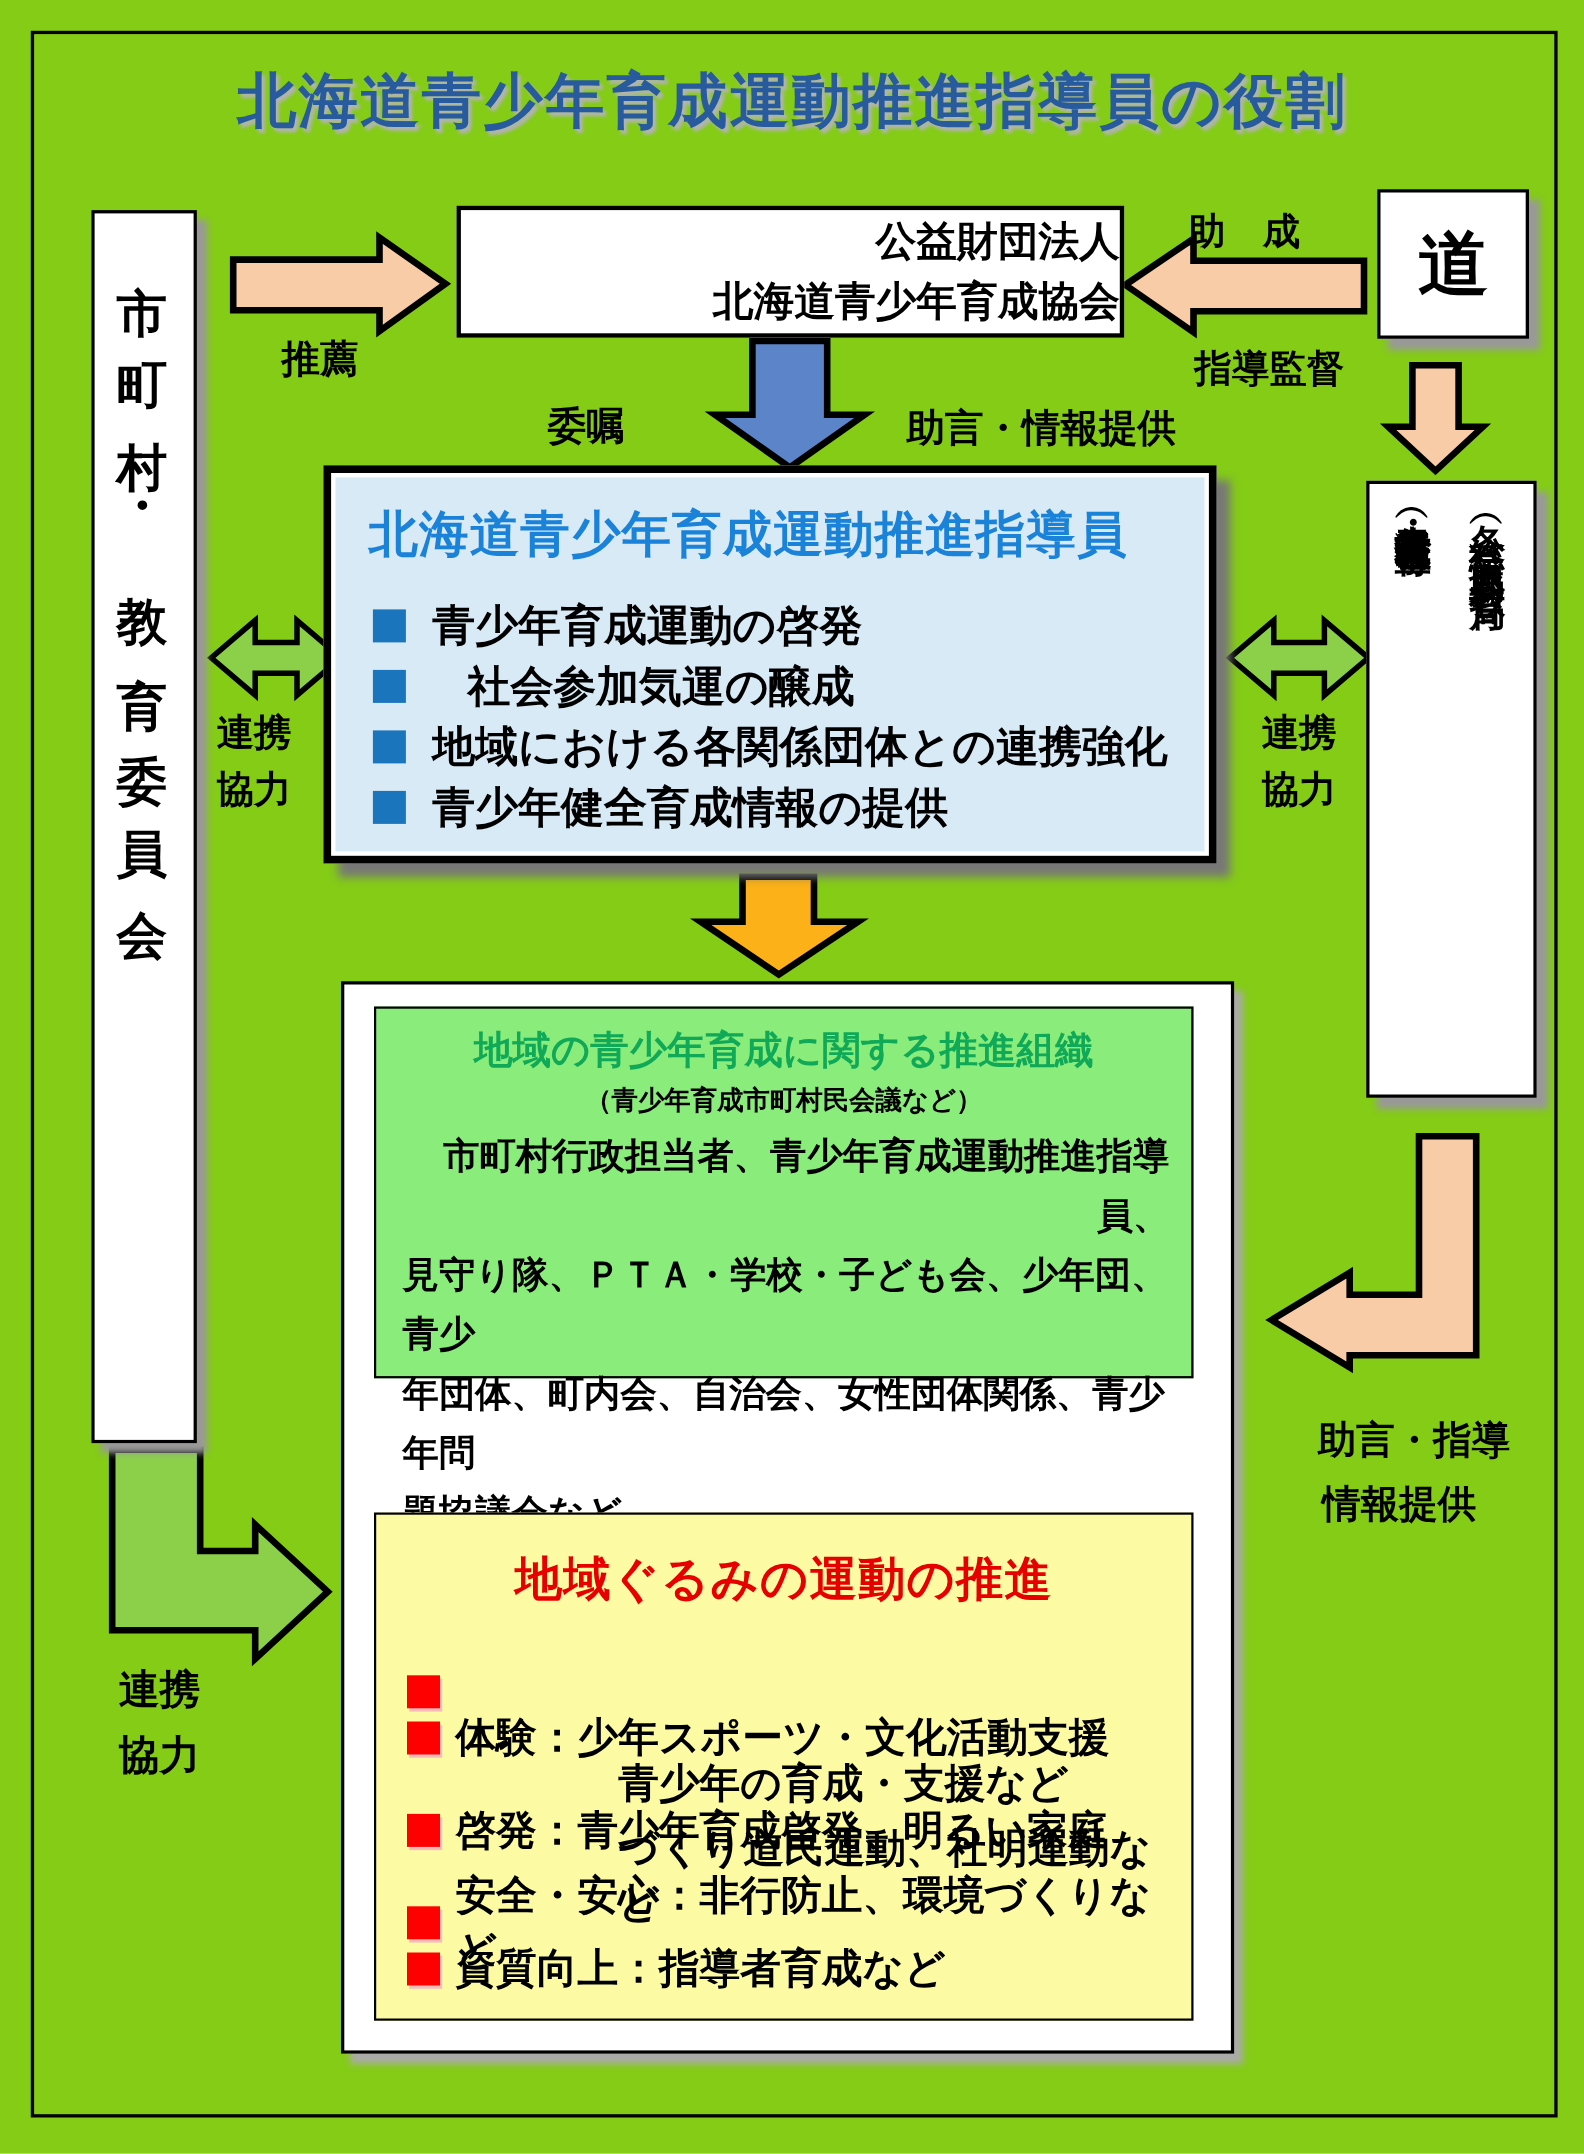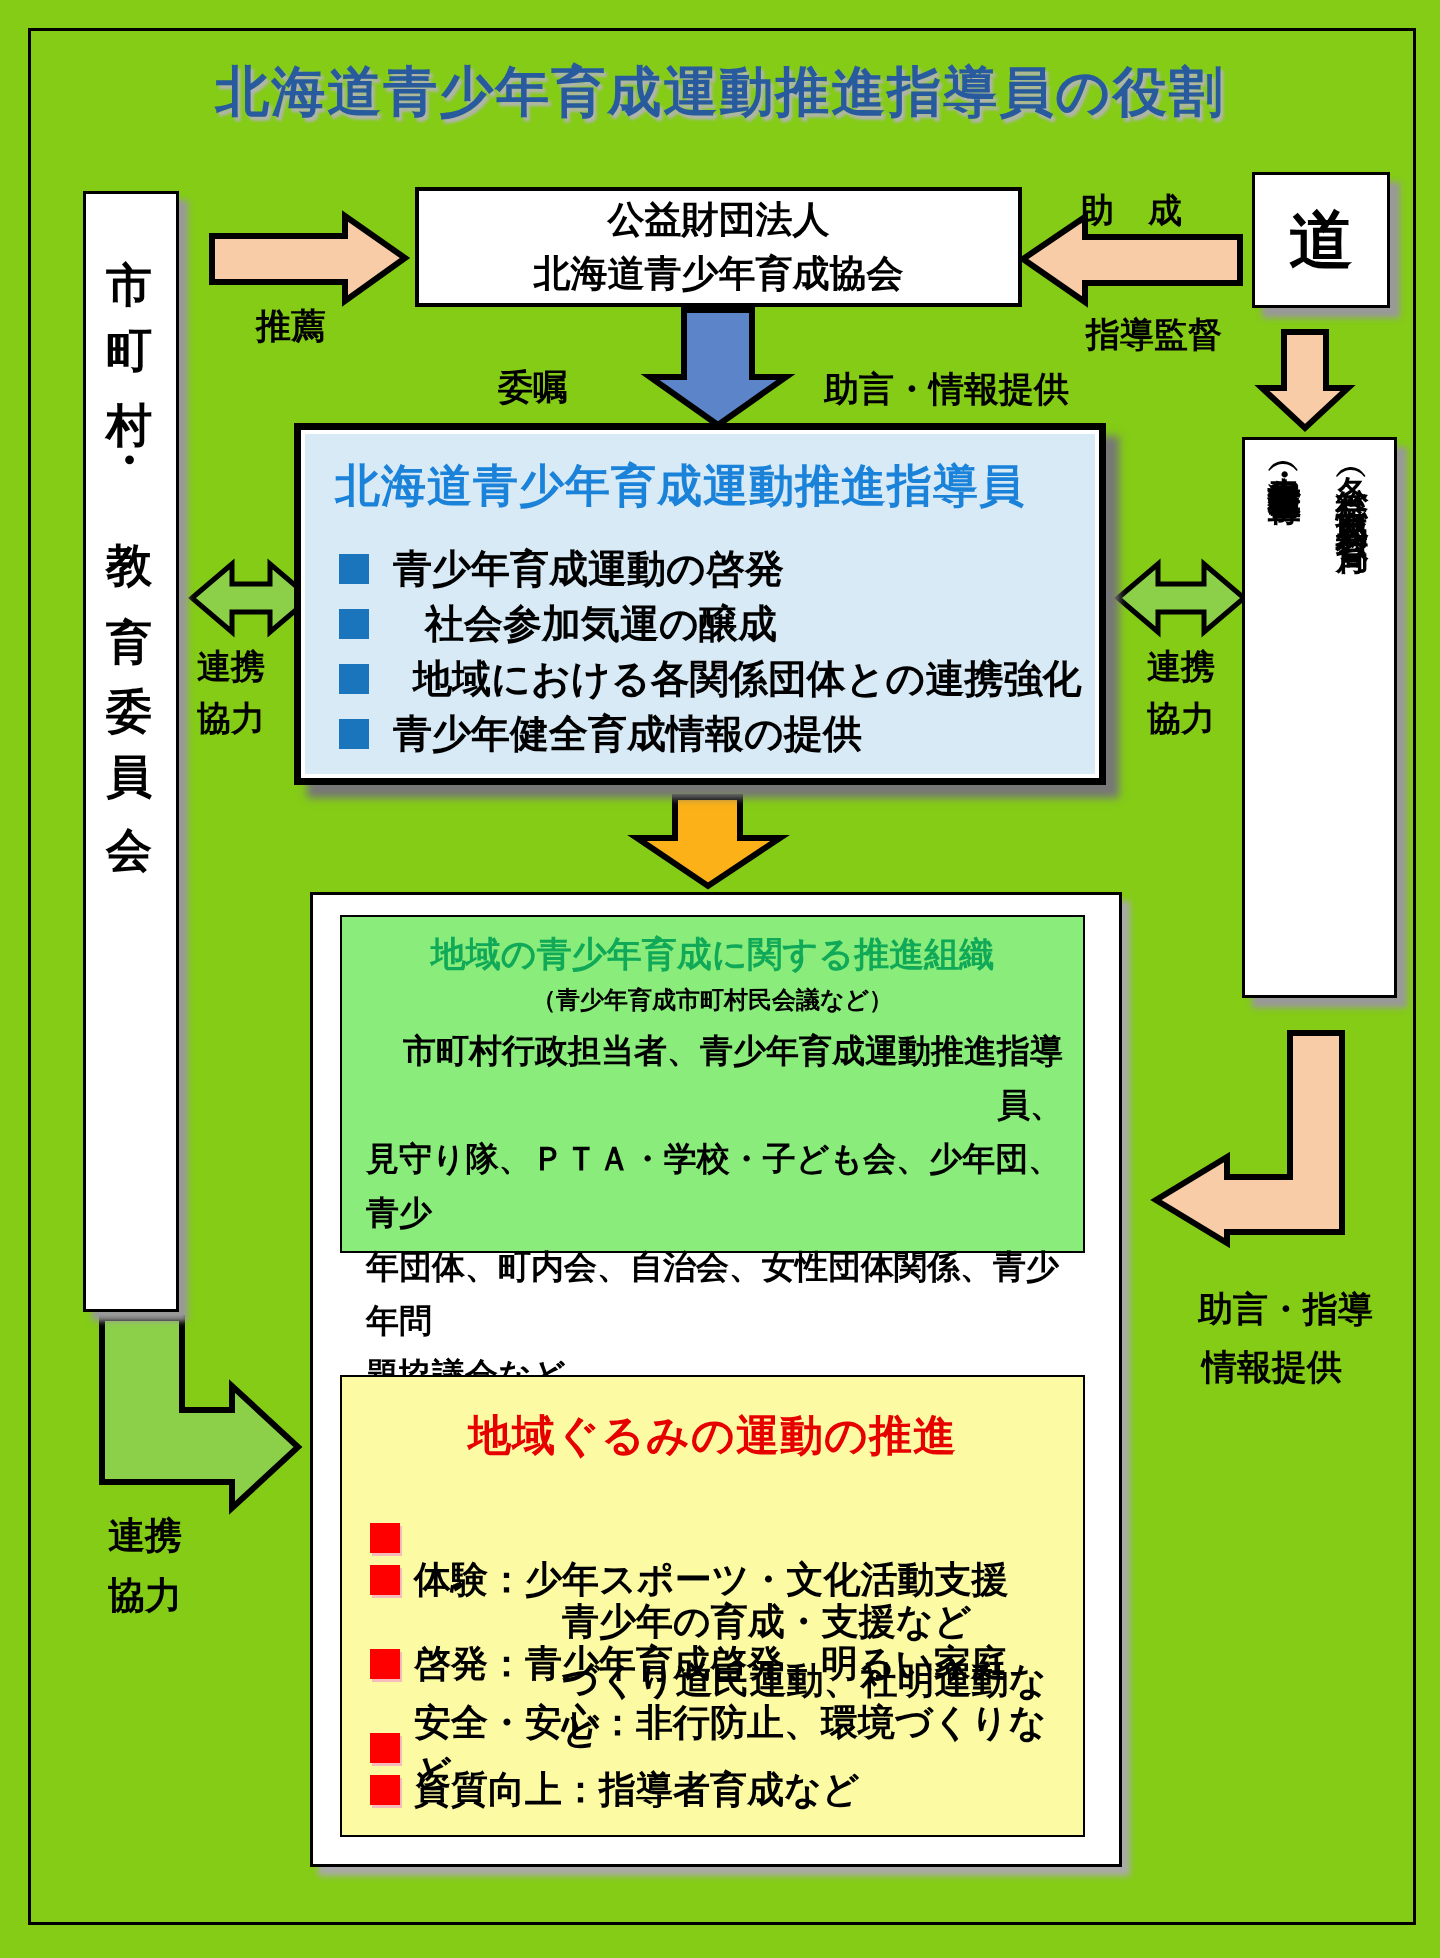--- a/index.html
+++ b/index.html
@@ -21,40 +21,40 @@
   .vbox-left {
     left:83px; top:191px; width:96px; height:1121px;
     border:3px solid #000; background:#fff; box-shadow:9px 9px 6px #999;
     writing-mode:vertical-rl; font-size:46px; font-weight:700;
     letter-spacing:71px; padding:28px 23px 0 0; line-height:1;
   }
 
   .org-box {
     left:415px; top:187px; width:607px; height:120px;
     border:4px solid #000; background:#fff;
-    display:flex; flex-direction:column; justify-content:center; align-items:center;
+    display:flex; flex-direction:column; justify-content:center; align-items:flex-end;
     font-size:37px; font-weight:700; line-height:1.45;
   }
   .do-box {
     left:1252px; top:172px; width:138px; height:136px;
     border:3px solid #000; background:#fff; box-shadow:10px 10px 6px #999;
     display:flex; justify-content:center; align-items:center;
     font-size:64px; font-weight:600;
   }
 
   .blue-box {
     left:294px; top:423px; width:812px; height:362px;
     border:7px solid #000; background:#fff; padding:4px;
     box-shadow:13px 13px 8px #777;
   }
   .blue-inner { position:relative; width:100%; height:100%; background:#D8EAF5; }
   .blue-title { position:absolute; left:30px; top:22px; font-size:45px; font-weight:800; color:#1B82D9; letter-spacing:1px; }
   .brow { position:absolute; left:34px; display:flex; align-items:center; height:46px; font-size:39px; font-weight:600; }
   .brow .sq { width:30px; height:30px; background:#1B75BC; margin-right:24px; flex:none; }
-  .brow.r0 { top:112px; } .brow.r1 { top:167px;gap:32px; } .brow.r2 { top:222px;gap:20px; } .brow.r3 { top:277px;justify-content:flex-end; }
+  .brow.r0 { top:112px; } .brow.r1 { top:167px;gap:32px; } .brow.r2 { top:222px; } .brow.r3 { top:277px;justify-content:flex-end; }
 
   .bureau-box {
     left:1242px; top:437px; width:155px; height:561px;
     border:3px solid #000; background:#fff; box-shadow:10px 10px 6px #999;
     writing-mode:vertical-rl; padding:10px 8px 0 0;
     font-size:33px; font-weight:600;
   }
   .bureau-box span { display:block; line-height:2.05; }
   .bureau-box .col1 { letter-spacing:6px; }
   .bureau-box .col2 { letter-spacing:1px; }

